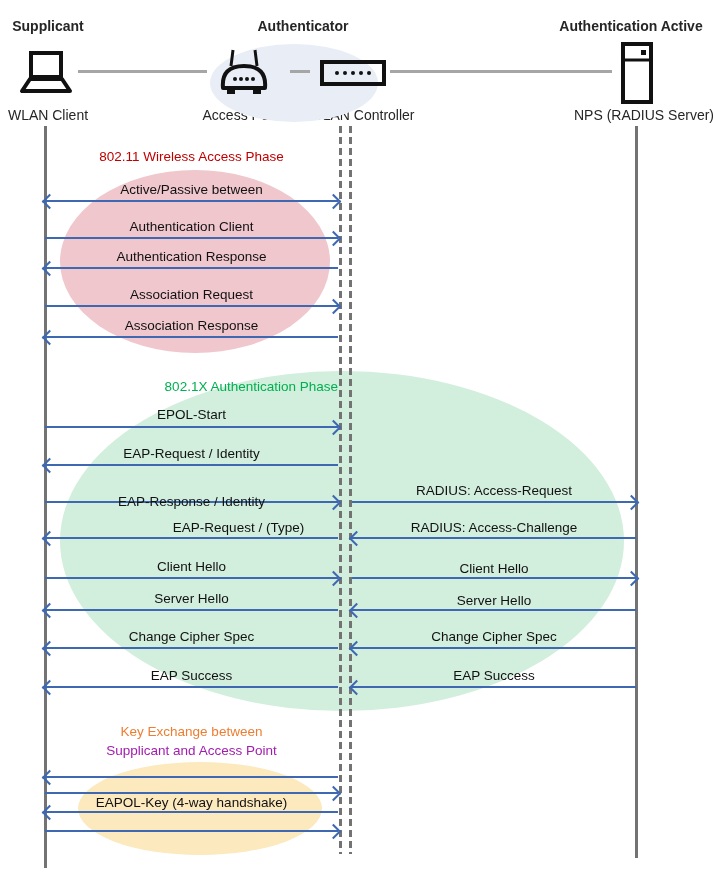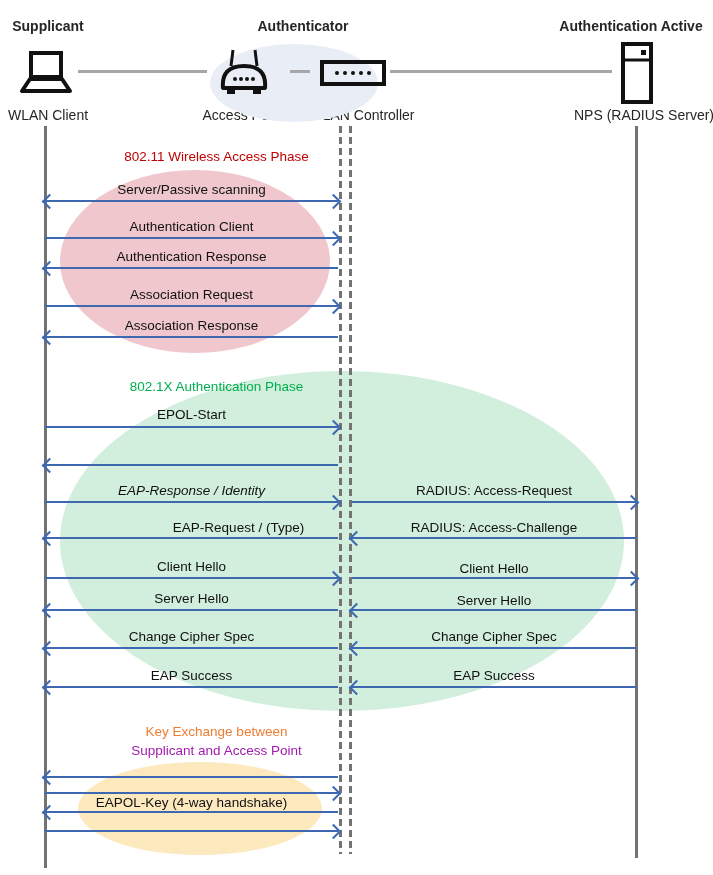--- a/index.html
+++ b/index.html
@@ -15,21 +15,21 @@
   .hub-ellipse{background:#E9EDF6;border-radius:50%;}
   
   .lifeline{width:3px;background:#737373;}
   .lifeline-dashed{width:3px;background:repeating-linear-gradient(to bottom,#737373 0 7px,transparent 7px 11px);}
   
   .phase-ellipse{border-radius:50%;}
   .el-pink{background:#EFC7CD;}
   .el-green{background:#D2EEDD;}
   .el-yellow{background:#FCE9BE;}
   
-  .phase-title{font-size:13.5px;text-align:center;white-space:nowrap;z-index:4;line-height:19px;padding-left:25px;}
+  .phase-title{font-size:13.5px;text-align:center;white-space:nowrap;z-index:4;line-height:19px;}
   
   .msg-label{font-size:13.5px;text-align:center;white-space:nowrap;z-index:4;color:#111;}
   .lbl-left{left:45px;width:293px;}
   .lbl-right{left:352px;width:284px;}
   .arrow{height:2px;background:#3E68B1;z-index:3;}
   .arr-left{left:45px;width:293px;}
   .arr-right{left:352px;width:284px;}
   .ah{position:absolute;width:9px;height:9px;top:-4px;border:0 solid #3E68B1;}
   .ah.r{right:-1px;border-top-width:2px;border-right-width:2px;transform:rotate(45deg);}
   .ah.l{left:-1px;border-top-width:2px;border-left-width:2px;transform:rotate(-45deg);}
@@ -99,27 +99,27 @@
   <div class="abs lifeline z2" style="left:44px;top:126px;height:742px;"></div>
   <div class="abs lifeline-dashed z2" style="left:339px;top:126px;height:728px;"></div>
   <div class="abs lifeline-dashed z2" style="left:349px;top:126px;height:728px;"></div>
   <div class="abs lifeline z2" style="left:635px;top:126px;height:732px;"></div>
 
   <div class="abs phase-ellipse el-pink z1" style="left:60px;top:170px;width:270px;height:183px;"></div>
   <div class="abs phase-ellipse el-green z1" style="left:60px;top:371px;width:564px;height:340px;"></div>
   <div class="abs phase-ellipse el-yellow z1" style="left:78px;top:762px;width:244px;height:93px;"></div>
 
   <div class="abs phase-title" style="left: 45px; top: 147px; width: 293px; color: rgb(192, 0, 0);">802.11 Wireless Access Phase</div>
-  <div class="abs phase-title" style="left: 45px; top: 377px; width: 293px; color: rgb(0, 176, 80);">802.1X Authentication Phase</div>
+  <div class="abs phase-title" style="left: 45px; top: 377px; width: 293px; color: rgb(0, 176, 80); text-align: right;">802.1X Authentication Phase</div>
   <div class="abs phase-title" style="left:45px;top:722px;width:293px;">
     <div style="color: rgb(237, 125, 49);">Key Exchange between</div>
     <div style="color: #a21caf;">Supplicant and Access Point</div>
   </div>
 
-  <div class="abs msg-label lbl-left" style="top:182px;">Server/Passive scanning</div>
+  <div class="abs msg-label lbl-left" style="top:182px;">Active/Passive between</div>
   <div class="abs arrow arr-left" style="top:200px;">
     <span class="ah l"></span>
     <span class="ah r"></span>
   </div>
 
   <div class="abs msg-label lbl-left" style="top:219px;">Authentication Client</div>
   <div class="abs arrow arr-left" style="top:237px;">
     <span class="ah r"></span>
   </div>
 
@@ -136,25 +136,26 @@
   <div class="abs msg-label lbl-left" style="top:318px;">Association Response</div>
   <div class="abs arrow arr-left" style="top:336px;">
     <span class="ah l"></span>
   </div>
 
   <div class="abs msg-label lbl-left" style="top:407px;">EPOL-Start</div>
   <div class="abs arrow arr-left" style="top:426px;">
     <span class="ah r"></span>
   </div>
 
+  <div class="abs msg-label lbl-left" style="top:446px;">EAP-Request / Identity</div>
   <div class="abs arrow arr-left" style="top:464px;">
     <span class="ah l"></span>
   </div>
 
-  <div class="abs msg-label lbl-left" style="top:483px;font-style:italic;">EAP-Response / Identity</div>
+  <div class="abs msg-label lbl-left" style="top:494px;">EAP-Response / Identity</div>
   <div class="abs arrow arr-left" style="top:501px;">
     <span class="ah r"></span>
   </div>
   <div class="abs msg-label lbl-right" style="top:483px;">RADIUS: Access-Request</div>
   <div class="abs arrow arr-right" style="top:501px;">
     <span class="ah r"></span>
   </div>
 
   <div class="abs msg-label lbl-left" style="top:520px;padding-left:47px;">EAP-Request / (Type)</div>
   <div class="abs arrow arr-left" style="top:537px;">

